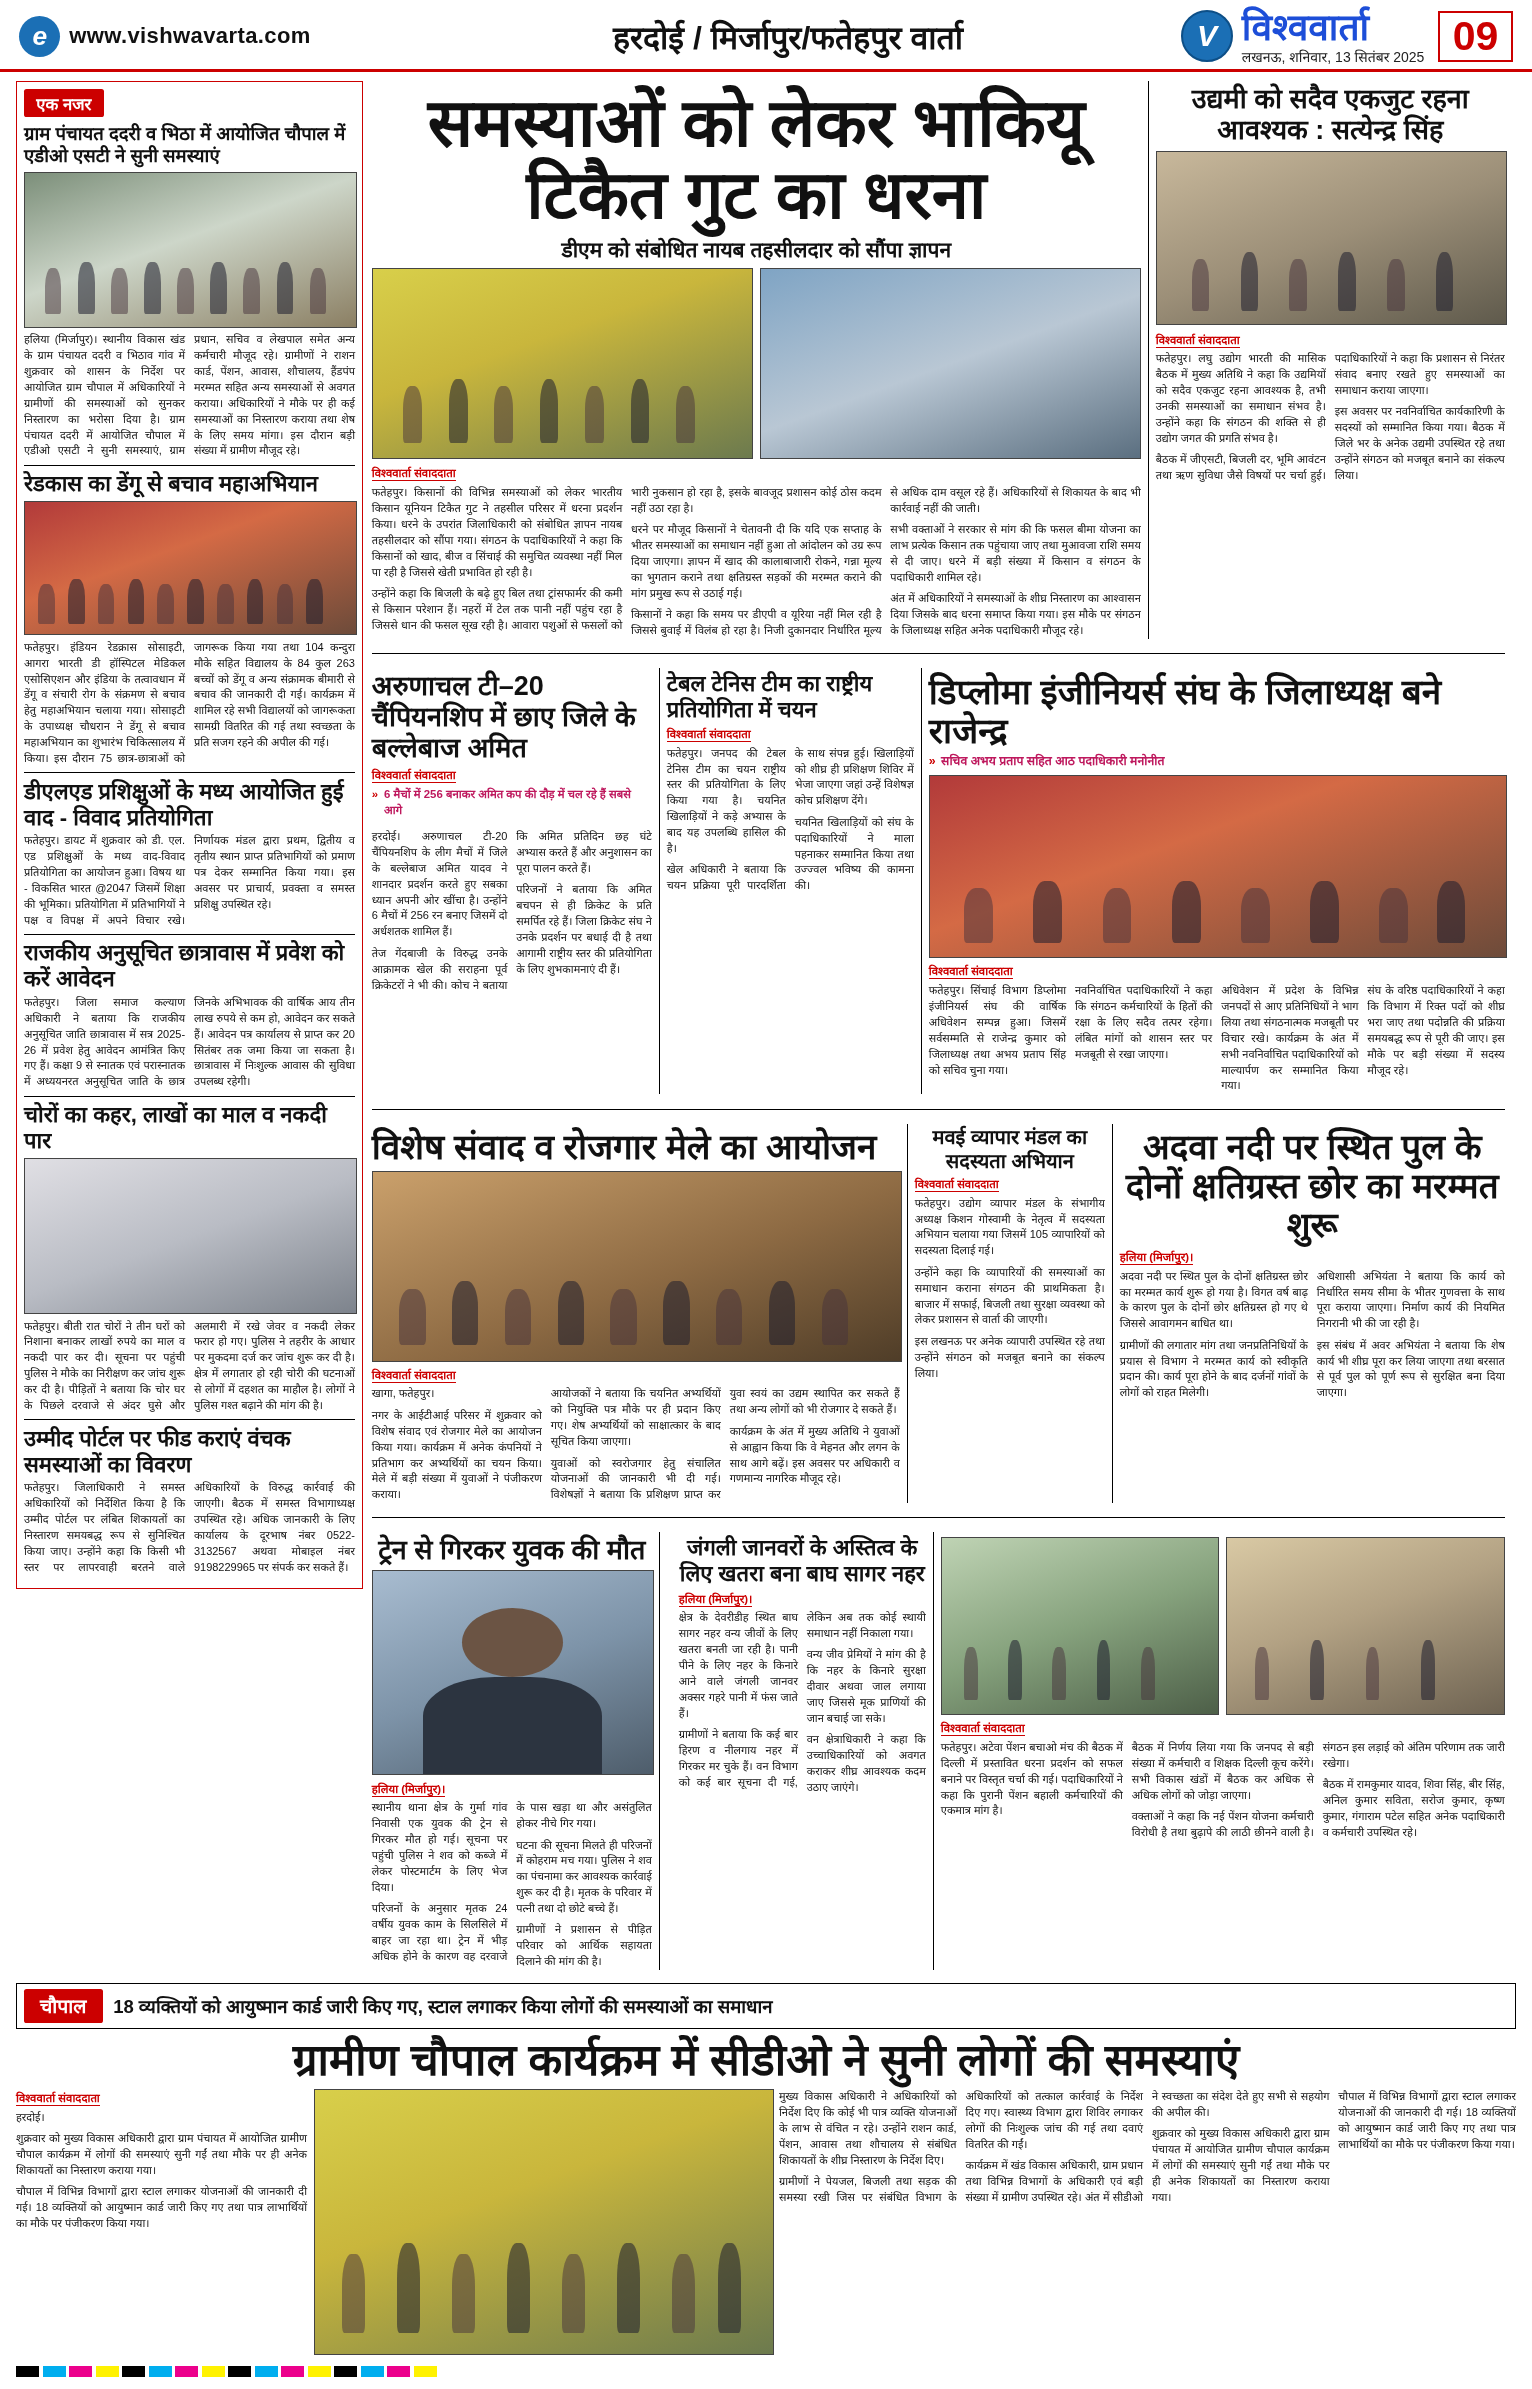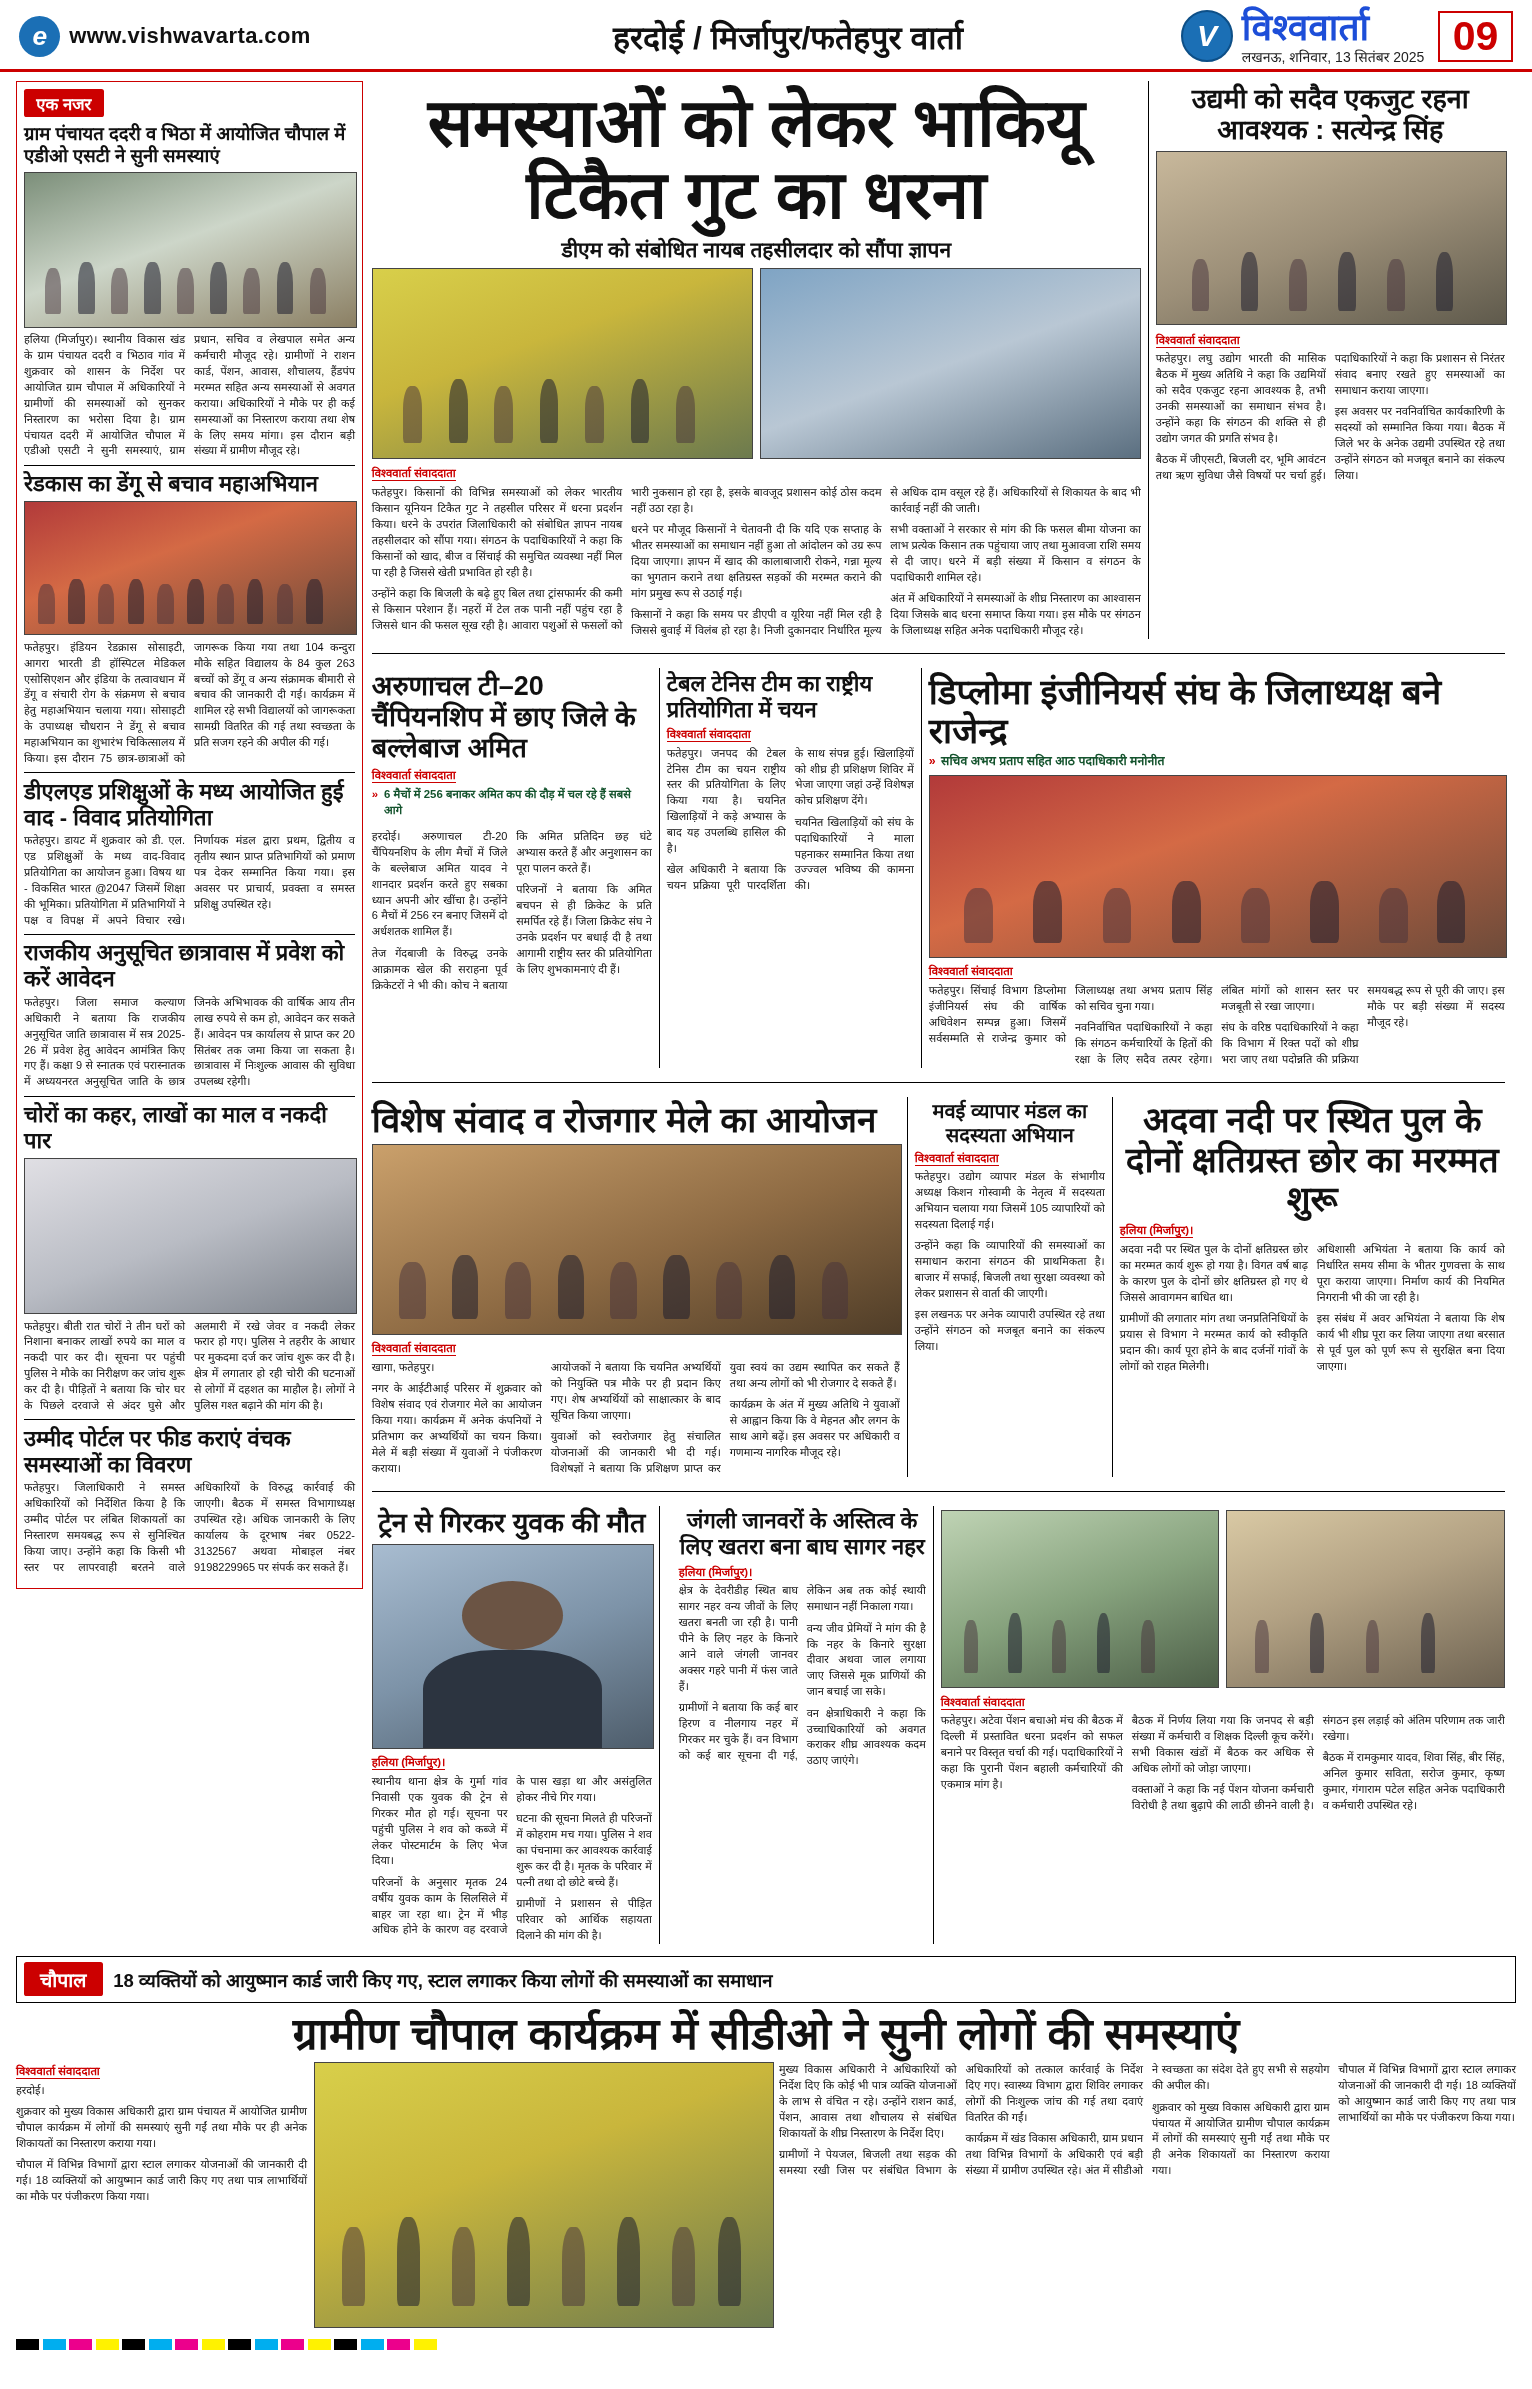--- a/index.html
+++ b/index.html
@@ -55,21 +55,21 @@
   .ph-h{background:linear-gradient(160deg,#a8bcd0,#7d93a8 50%,#4e5d6b);}
   .ph-i{background:linear-gradient(160deg,#caa06b,#8d6a43 55%,#4f3d28);}
   .ph-j{background:linear-gradient(160deg,#bfd3b4,#86a27d 50%,#4d5f48);}
 
   .figure-people{position:absolute;inset:0;}
   .figure-people i{position:absolute;bottom:8%;width:5%;height:34%;background:rgba(30,30,45,.55);border-radius:40% 40% 10% 10%;}
   .figure-people i:nth-child(odd){background:rgba(70,50,60,.5);height:30%;}
 
   .hr{height:0.9px;background:#000;margin:5.3px 0;}
 
-  .bullet{font-size:11.4px;line-height:1.4;color:#14532d;padding-left:12.3px;position:relative;font-weight:bold;}
+  .bullet{font-size:11.4px;line-height:1.4;color:#be185d;padding-left:12.3px;position:relative;font-weight:bold;}
   .bullet:before{content:"»";position:absolute;left:0;color:#c00;font-weight:bold;}
 
   .flex{display:flex;gap:7px;}
   .grow{flex:1;}
 
   .chaupal-bar{display:flex;align-items:center;gap:10.6px;border:0.9px solid #000;padding:5.3px 7px;}
   .chaupal-bar .tag{font-size:19.4px;padding:3.5px 16px;}
   .chaupal-bar .txt{font-size:18.5px;font-weight:bold;}
 
   .cmyk{display:flex;gap:3.5px;padding:5.3px 16px 10.6px;}
@@ -252,20 +252,21 @@
                 <i style="left:54%"></i>
                 <i style="left:66%"></i>
                 <i style="left:78%"></i>
                 <i style="left:88%"></i>
             </div>
           </div>
           <div class="byline">विश्ववार्ता संवाददाता</div>
           <div class="cols4">
             <p class="body">फतेहपुर। सिंचाई विभाग डिप्लोमा इंजीनियर्स संघ की वार्षिक अधिवेशन सम्पन्न हुआ। जिसमें सर्वसम्मति से राजेन्द्र कुमार को जिलाध्यक्ष तथा अभय प्रताप सिंह को सचिव चुना गया।</p>
             <p class="body">नवनिर्वाचित पदाधिकारियों ने कहा कि संगठन कर्मचारियों के हितों की रक्षा के लिए सदैव तत्पर रहेगा। लंबित मांगों को शासन स्तर पर मजबूती से रखा जाएगा।</p>
+            <p class="body">अधिवेशन में प्रदेश के विभिन्न जनपदों से आए प्रतिनिधियों ने भाग लिया तथा संगठनात्मक मजबूती पर विचार रखे। कार्यक्रम के अंत में सभी नवनिर्वाचित पदाधिकारियों को माल्यार्पण कर सम्मानित किया गया।</p>
             <p class="body">संघ के वरिष्ठ पदाधिकारियों ने कहा कि विभाग में रिक्त पदों को शीघ्र भरा जाए तथा पदोन्नति की प्रक्रिया समयबद्ध रूप से पूरी की जाए। इस मौके पर बड़ी संख्या में सदस्य मौजूद रहे।</p>
           </div>
         </div>
       </div>
 
       <div class="hr"></div>
 
       <div class="flex">
 
         <div style="width:528px;">

